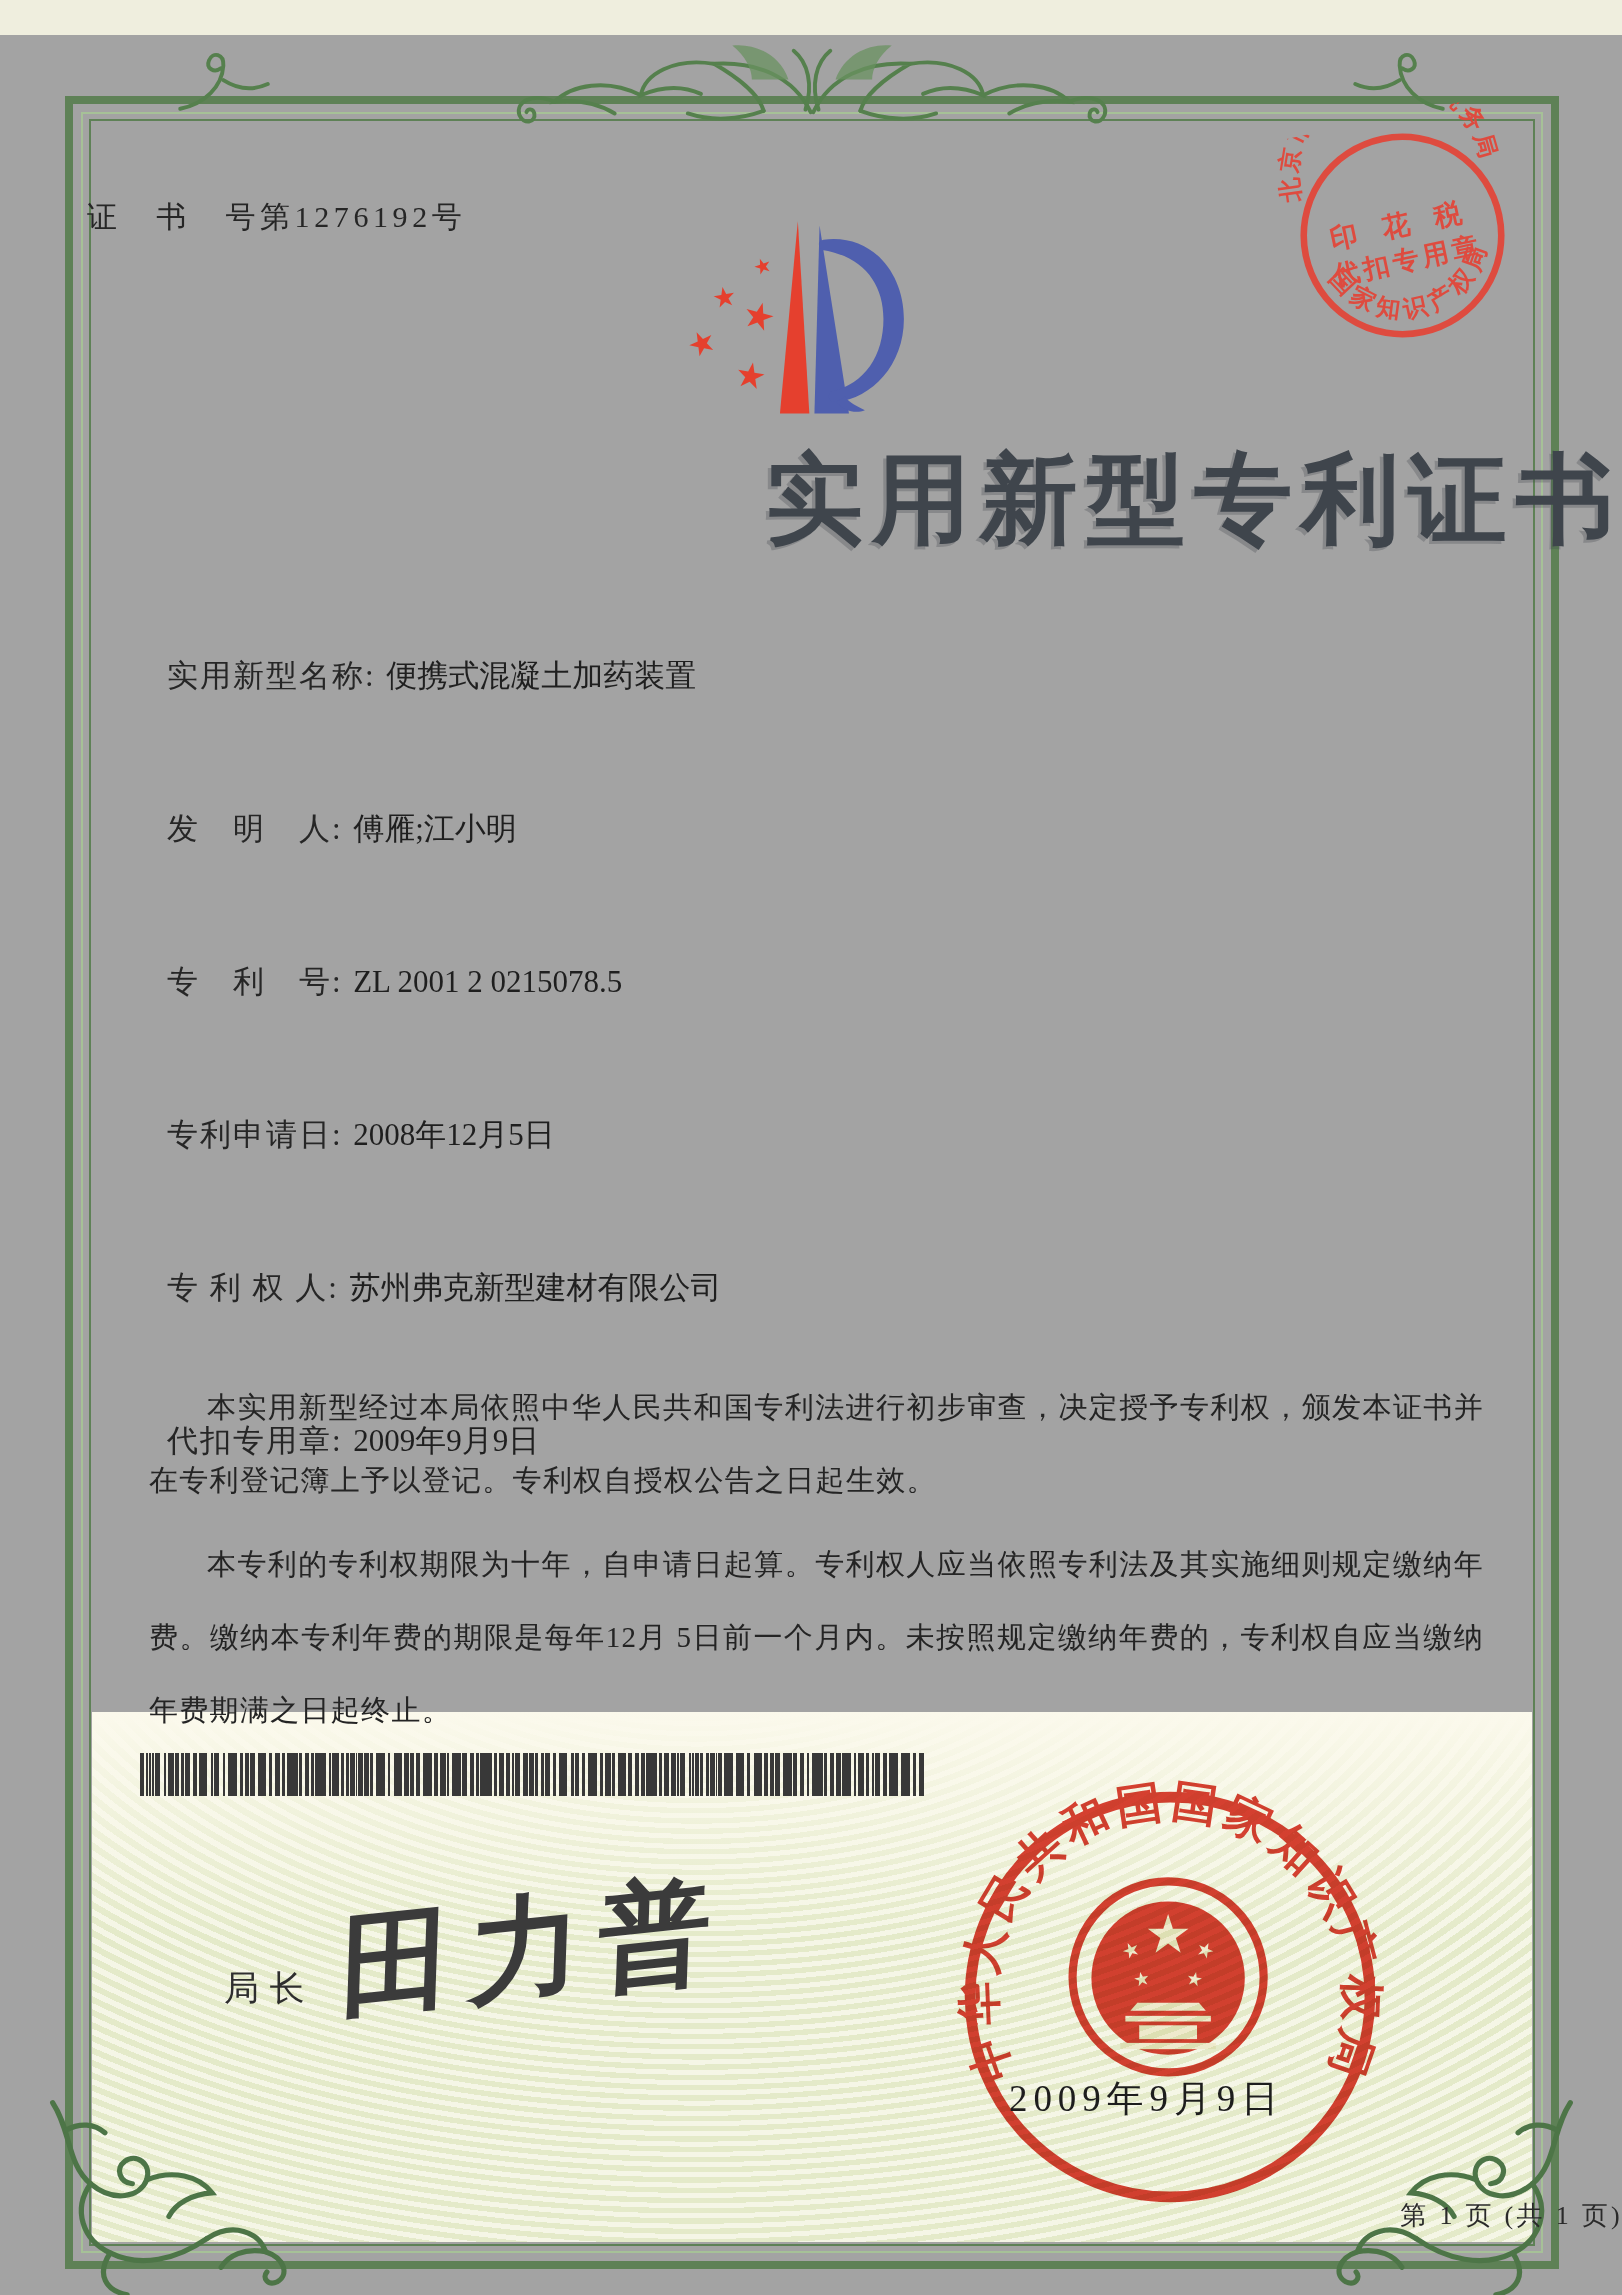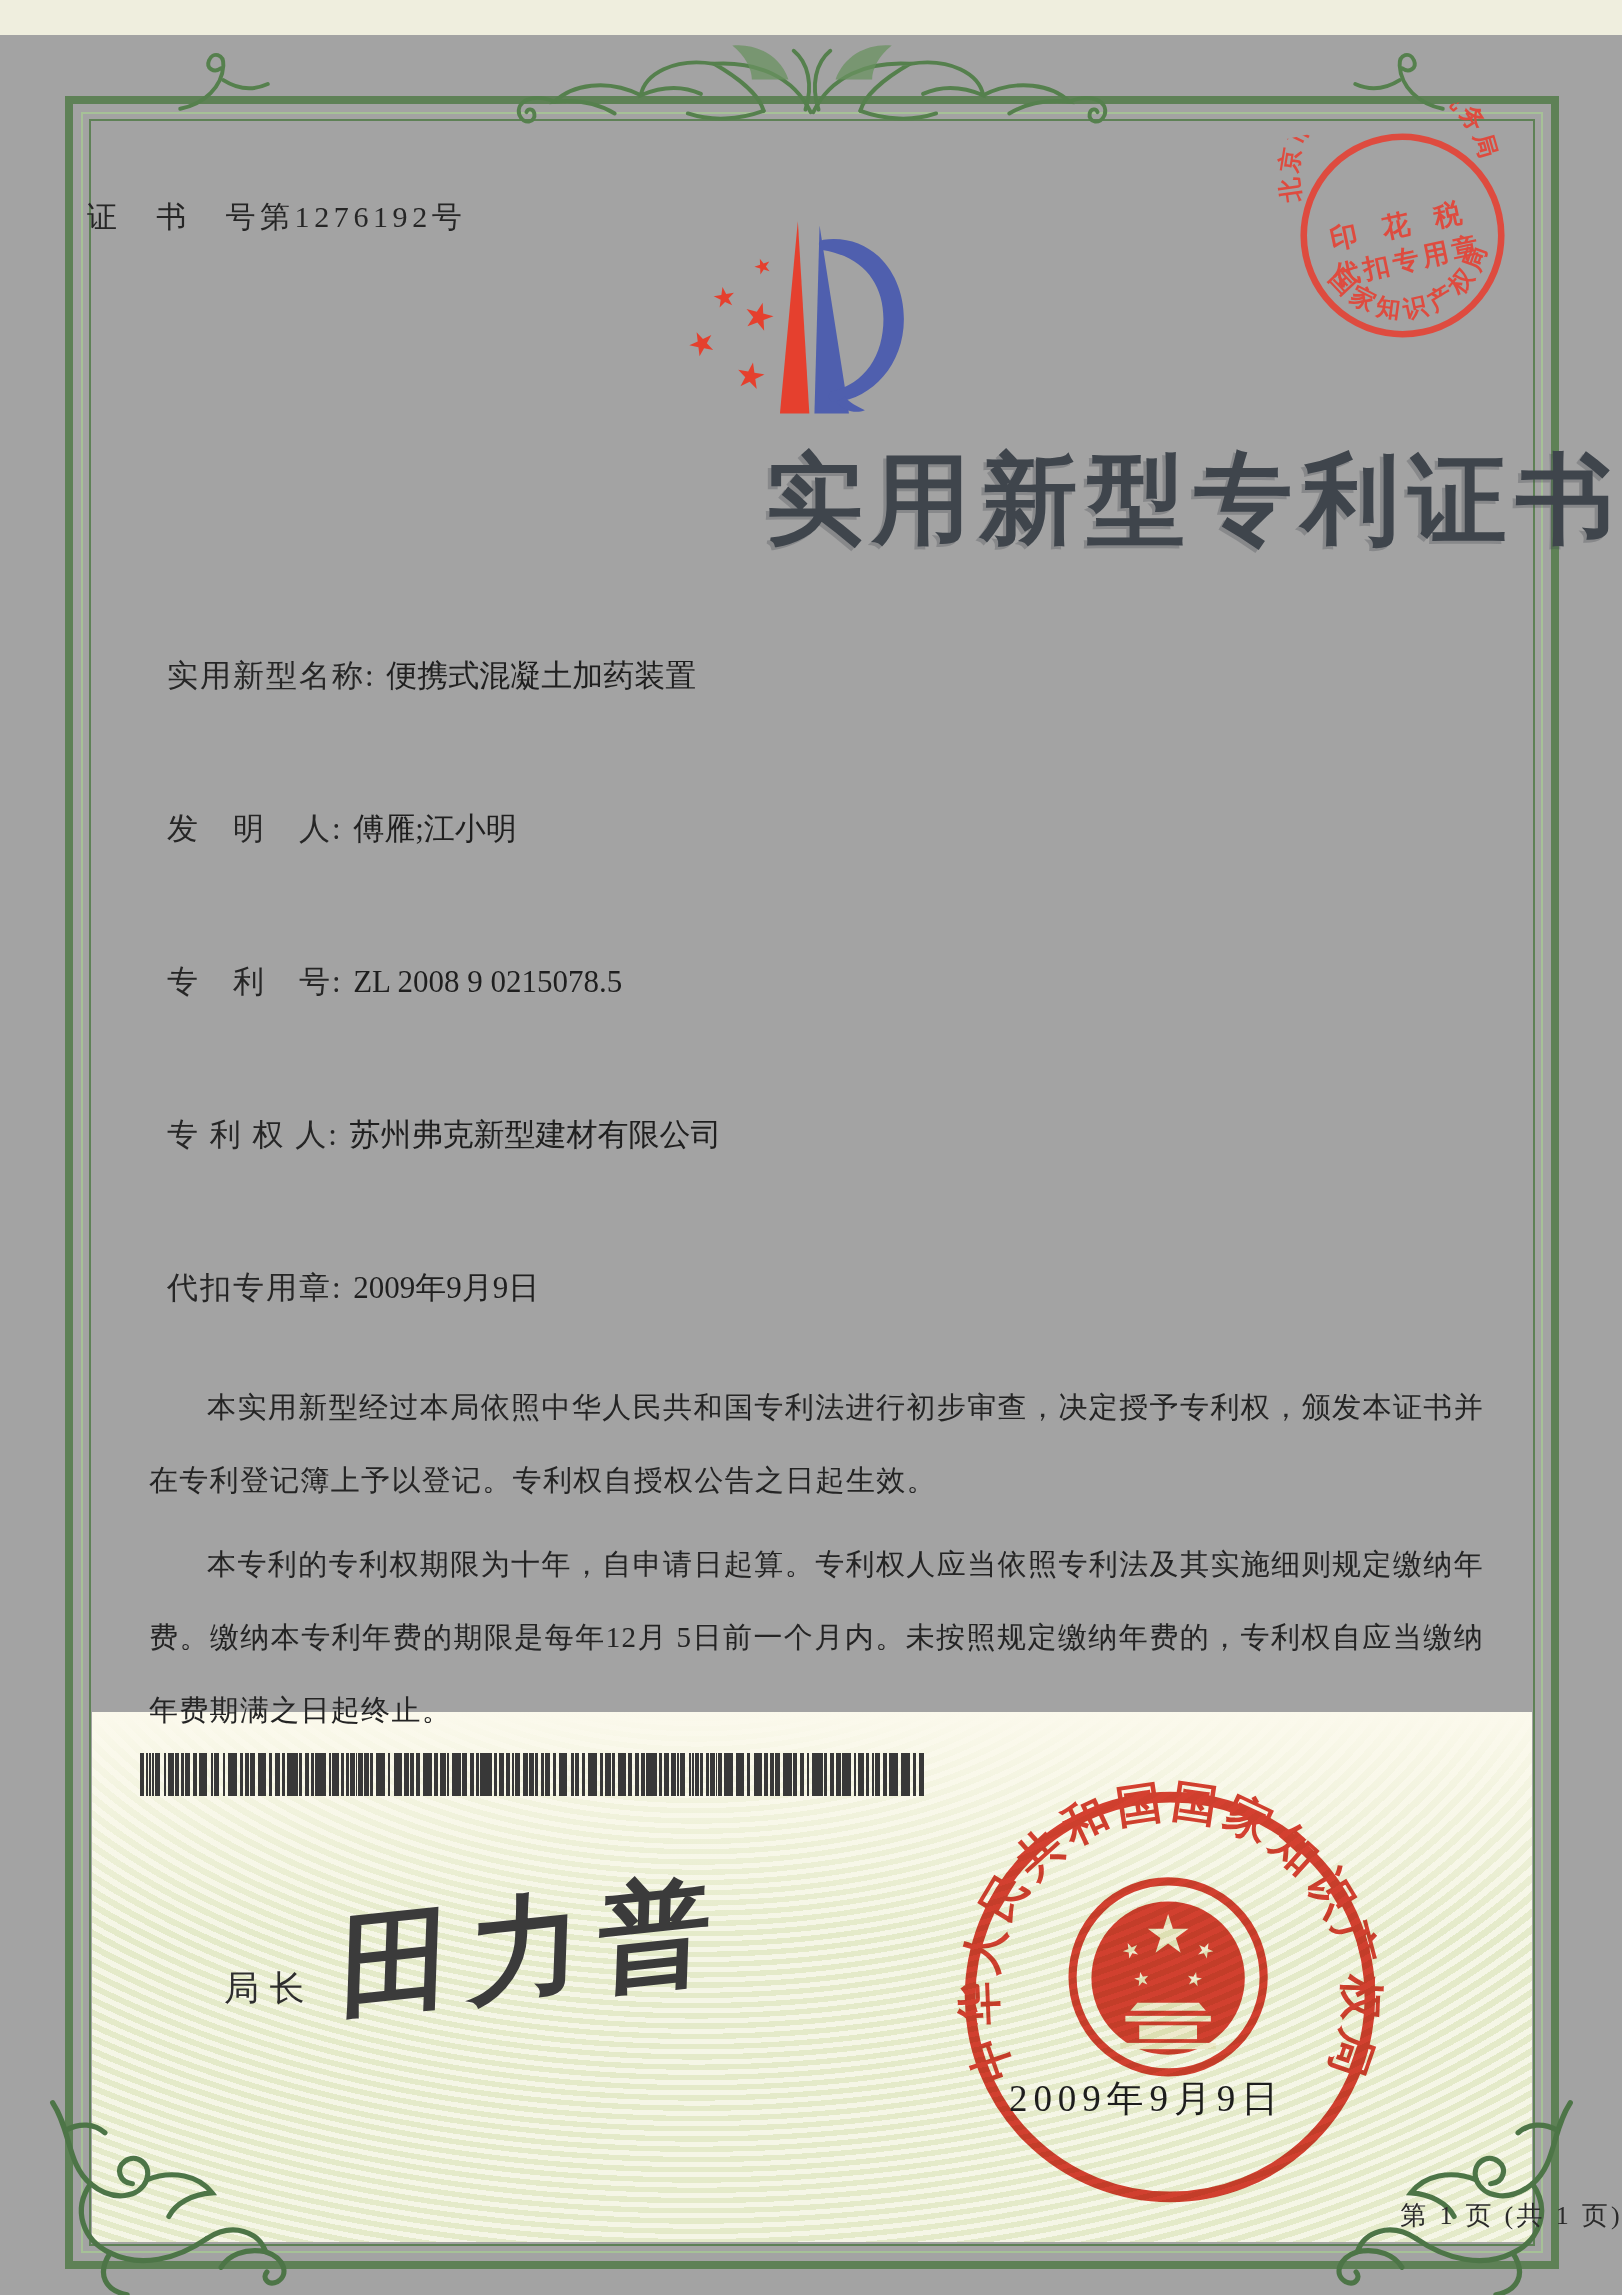--- a/index.html
+++ b/index.html
@@ -166,21 +166,24 @@
   <div class="title">实用新型专利证书</div>
 
   <div class="fields">
     <div class="field-row">
       <span class="f-label">实用新型名称:</span><span class="f-value">便携式混凝土加药装置</span>
     </div>
     <div class="field-row">
       <span class="f-label">发　明　人:</span><span class="f-value">傅雁;江小明</span>
     </div>
     <div class="field-row">
-      <span class="f-label">专　利　号:</span><span class="f-value">ZL 2008 9 0215078.5</span>
+      <span class="f-label">专　利　号:</span><span class="f-value">ZL 2001 2 0215078.5</span>
+    </div>
+    <div class="field-row">
+      <span class="f-label">专利申请日:</span><span class="f-value">2008年12月5日</span>
     </div>
     <div class="field-row">
       <span class="f-label">专 利 权 人:</span><span class="f-value">苏州弗克新型建材有限公司</span>
     </div>
     <div class="field-row">
       <span class="f-label">代扣专用章:</span><span class="f-value">2009年9月9日</span>
     </div>
   </div>
 
   <div class="paras">

